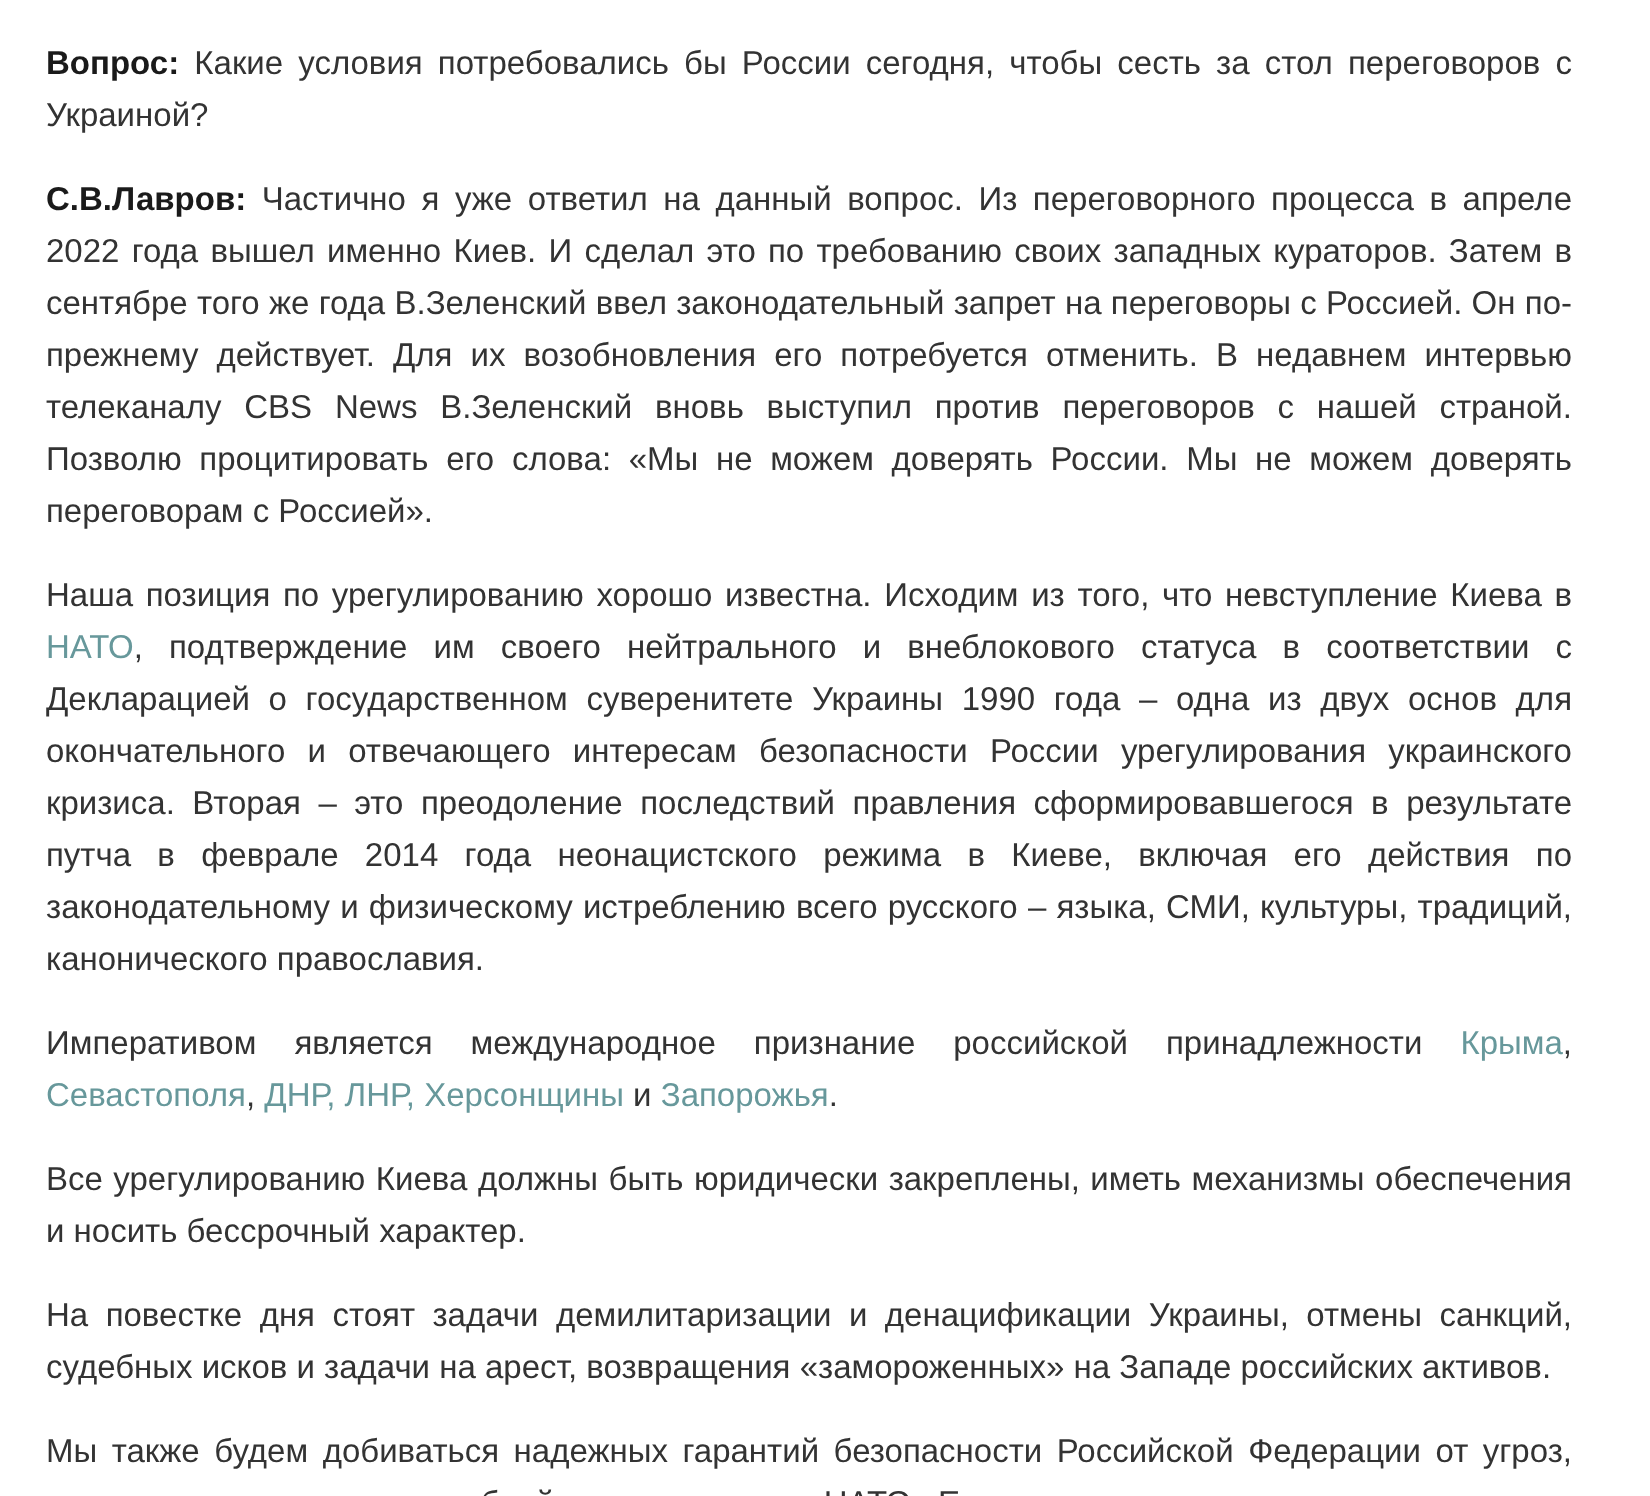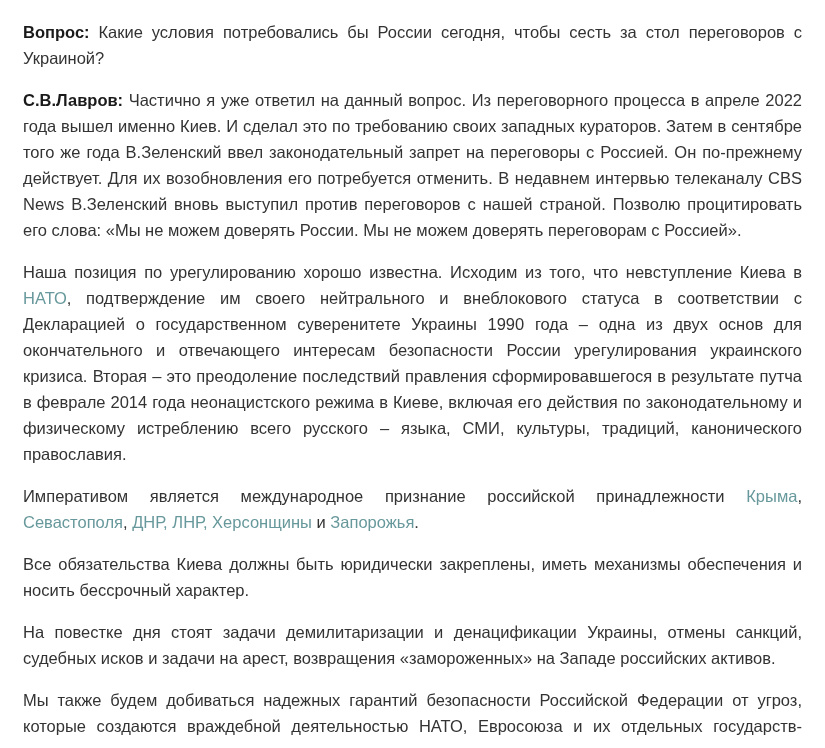--- a/index.html
+++ b/index.html
@@ -21,21 +21,21 @@
     box-sizing: border-box;
   }
   .article {
     padding: 19px 23px 0 23px;
     font-size: 16.5px;
     line-height: 26px;
     color: var(--text-color);
     text-align: justify;
   }
   .article p {
-    margin: 0 0 16px 0;
+    margin: 0 16px 16px 0;
   }
   .article p:last-child {
     margin-bottom: 0;
   }
   .seg-bold {
     font-weight: bold;
     color: var(--bold-color);
   }
   a.seg-link {
     color: var(--link-color);
@@ -45,17 +45,17 @@
 </style>
 </head>
 <body>
 
 <div class="page">
   <div class="article">
       <p><strong class="seg-bold">Вопрос:</strong><span> Какие условия потребовались бы России сегодня, чтобы сесть за стол переговоров с Украиной?</span></p>
       <p><strong class="seg-bold">С.В.Лавров:</strong><span> Частично я уже ответил на данный вопрос. Из переговорного процесса в апреле 2022 года вышел именно Киев. И сделал это по требованию своих западных кураторов. Затем в сентябре того же года В.Зеленский ввел законодательный запрет на переговоры с Россией. Он по-прежнему действует. Для их возобновления его потребуется отменить. В недавнем интервью телеканалу CBS News В.Зеленский вновь выступил против переговоров с нашей страной. Позволю процитировать его слова: «Мы не можем доверять России. Мы не можем доверять переговорам с Россией».</span></p>
       <p><span>Наша позиция по урегулированию хорошо известна. Исходим из того, что невступление Киева в </span><a class="seg-link" href="#">НАТО</a><span>, подтверждение им своего нейтрального и внеблокового статуса в соответствии с Декларацией о государственном суверенитете Украины 1990 года – одна из двух основ для окончательного и отвечающего интересам безопасности России урегулирования украинского кризиса. Вторая – это преодоление последствий правления сформировавшегося в результате путча в феврале 2014 года неонацистского режима в Киеве, включая его действия по законодательному и физическому истреблению всего русского – языка, СМИ, культуры, традиций, канонического православия.</span></p>
       <p><span>Императивом является международное признание российской принадлежности </span><a class="seg-link" href="#">Крыма</a><span>, </span><a class="seg-link" href="#">Севастополя</a><span>, </span><a class="seg-link" href="#">ДНР,</a><span> </span><a class="seg-link" href="#">ЛНР,</a><span> </span><a class="seg-link" href="#">Херсонщины</a><span> и </span><a class="seg-link" href="#">Запорожья</a><span>.</span></p>
-      <p><span>Все обязательства Киева должны быть юридически закреплены, иметь механизмы обеспечения и носить бессрочный характер.</span></p>
+      <p><span>Все урегулированию Киева должны быть юридически закреплены, иметь механизмы обеспечения и носить бессрочный характер.</span></p>
       <p><span>На повестке дня стоят задачи демилитаризации и денацификации Украины, отмены санкций, судебных исков и задачи на арест, возвращения «замороженных» на Западе российских активов.</span></p>
       <p><span>Мы также будем добиваться надежных гарантий безопасности Российской Федерации от угроз, которые создаются враждебной деятельностью НАТО, Евросоюза и их отдельных государств-членов на наших западных границах.</span></p>
     </div>
 </div>
 
 </body></html>

